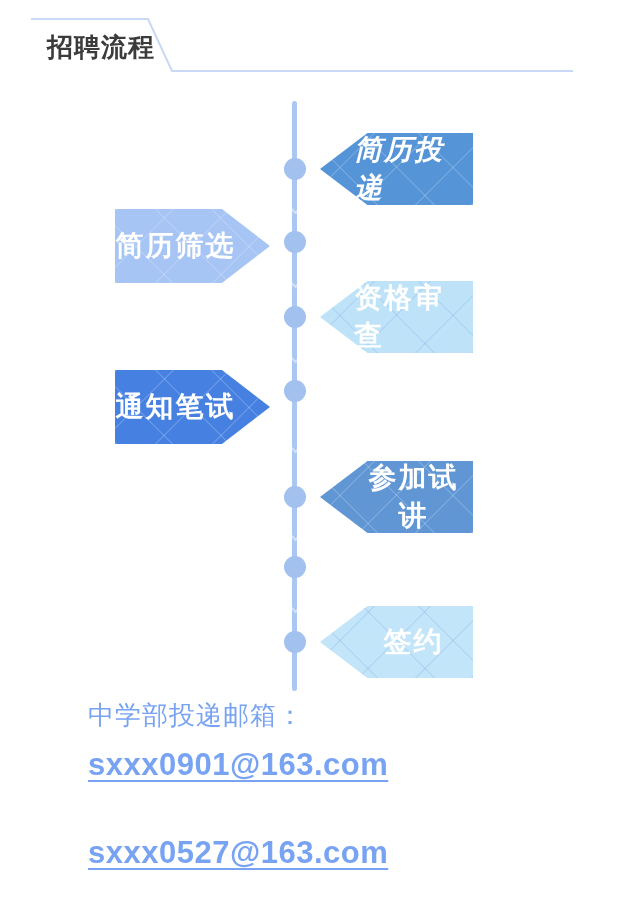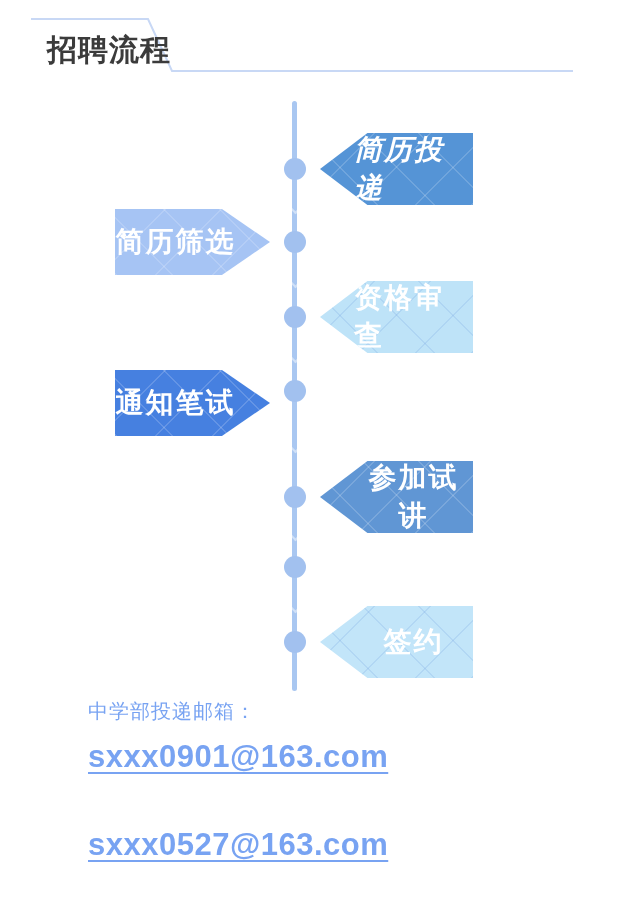--- a/index.html
+++ b/index.html
@@ -3,21 +3,21 @@
 <meta charset="utf-8">
 <style>
   html,body{margin:0;padding:0;background:#fff;}
   body{font-family:"Liberation Sans","DejaVu Sans",sans-serif;}
   .canvas{position:relative;width:621px;height:920px;background:#fff;overflow:hidden;}
 
   
   .header-line{position:absolute;left:0;top:0;width:621px;height:90px;}
   .header-line polyline{fill:none;stroke:var(--header-line,#c8d8f5);stroke-width:2;}
   .title{position:absolute;left:47px;top:30px;margin:0;
-         font-size:30px;font-weight:700;letter-spacing:1px;
+         font-size:26px;font-weight:700;letter-spacing:1px;
          color:var(--title-text,#3b3b3b);}
 
   
   .tl-line{position:absolute;left:292px;top:101px;width:5px;height:590px;
            border-radius:3px;background:var(--timeline-line,#a9c7f1);}
   .dot{position:absolute;width:22px;height:22px;border-radius:50%;
        left:284px;background:var(--timeline-dot,#a2c1ef);}
   .chev{position:absolute;left:290px;width:9px;height:9px;opacity:.45;
         border-left:2px solid #fff;border-bottom:2px solid #fff;
         transform:rotate(-45deg);}
@@ -25,27 +25,27 @@
   
   .step{position:absolute;display:flex;align-items:center;justify-content:center;
         color:var(--step-text,#fff);font-size:28px;font-weight:700;letter-spacing:2px;
         background:
           repeating-linear-gradient(45deg, var(--pc) 0 1.5px, transparent 1.5px 40px),
           repeating-linear-gradient(-45deg, var(--pc) 0 1.5px, transparent 1.5px 40px),
           var(--c,#5b98d8);
         --pc:rgba(255,255,255,.16);}
   .step.right{left:320px;width:153px;height:72px;padding-left:34px;box-sizing:border-box;
         clip-path:polygon(0 50%, 31% 0, 100% 0, 100% 100%, 31% 100%);}
-  .step.left{left:115px;width:155px;height:66px;padding-right:34px;box-sizing:border-box;
+  .step.left{left:115px;width:155px;height:74px;padding-right:34px;box-sizing:border-box;
         clip-path:polygon(0 0, 69% 0, 100% 50%, 69% 100%, 0 100%);text-align:center;}
   .step.pale{--pc:rgba(120,165,225,.22);}
 
   
   .contact{position:absolute;left:88px;top:698px;}
-  .contact-label{margin:0;font-size:20px;color:var(--contact-text,#78a3f2);letter-spacing:1px;}
+  .contact-label{margin:0;font-size:26px;color:var(--contact-text,#78a3f2);letter-spacing:1px;}
   .contact-email{display:inline-block;margin:14px 0 0 0;font-size:31px;font-weight:700;
         color:var(--contact-text,#78a3f2);text-decoration:underline;
         text-decoration-thickness:2px;text-underline-offset:5px;letter-spacing:.5px;cursor:pointer;}
   .gap{height:38px;}
 </style>
 </head>
 <body>
 
 <div class="canvas">
 

